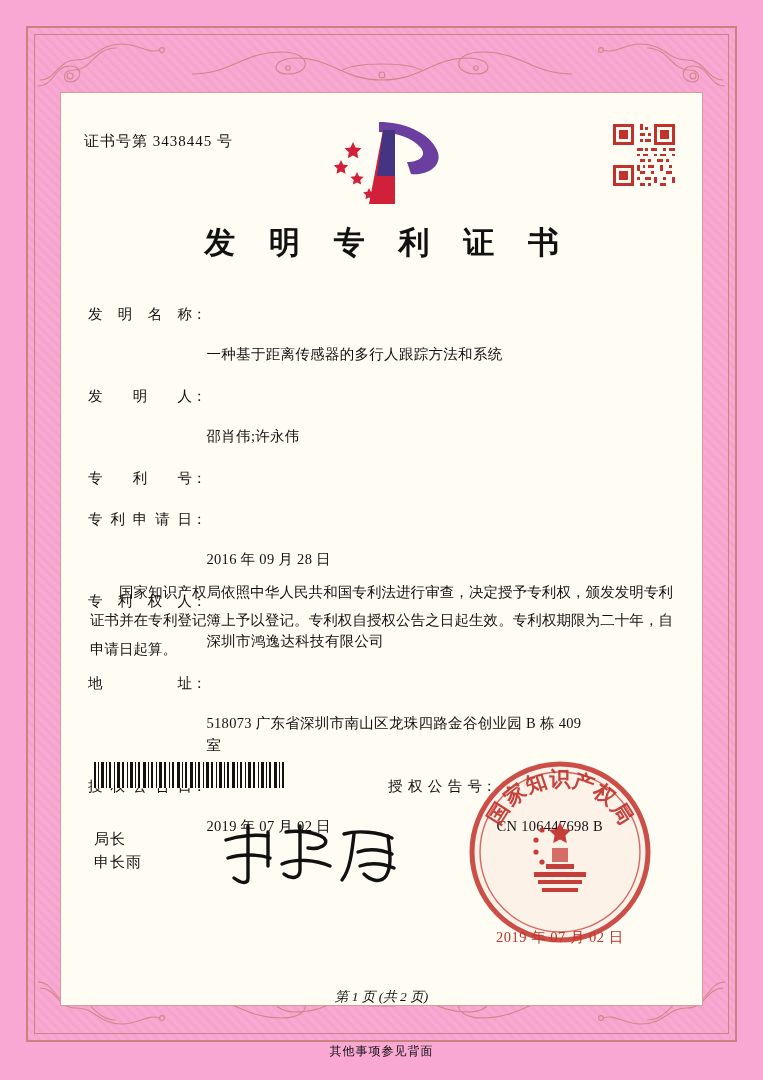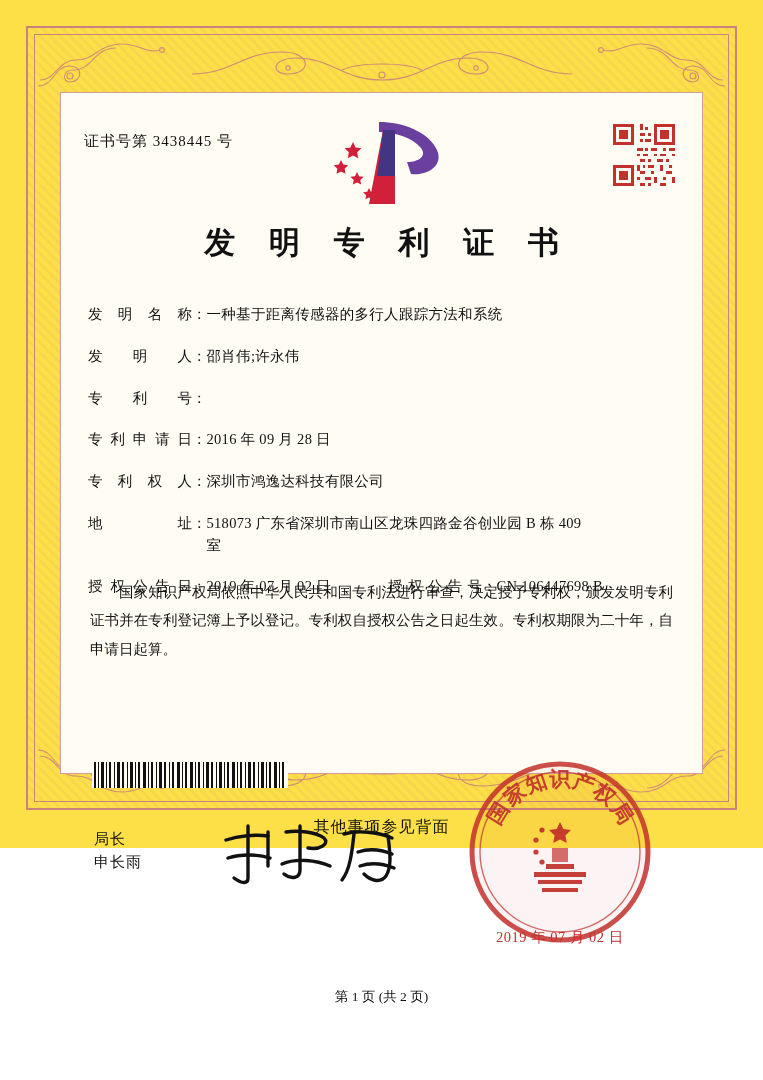--- a/index.html
+++ b/index.html
@@ -11,22 +11,22 @@
     height: 1080px;
     background: #ffffff;
     font-family: "Liberation Serif", serif;
     color: #1a1a1a;
     overflow: hidden;
   }
 
   .page {
     position: relative;
     width: 763px;
-    height: 848px;
-    background: #fde047;
+    height: 1080px;
+    background: #f9a8d4;
   }
 
   
   .border-outer {
     position: absolute;
     left: 26px;
     top: 26px;
     right: 26px;
     bottom: 38px;
     border: 2px solid #c9827f;
@@ -157,20 +157,21 @@
   .field-label > span { display: inline-block; }
   .field-colon {
     flex: 0 0 12px;
     text-align: center;
   }
   .field-value {
     flex: 1;
     font-size: 14.5px;
     color: #111;
     letter-spacing: 0.3px;
+    margin-top: 40px;
   }
   .field-value .second-line {
     display: block;
   }
 
   .dual-row {
     display: flex;
     align-items: flex-start;
     margin-bottom: 14px;
   }
@@ -237,29 +238,30 @@
   }
 
   .page-num {
     position: absolute;
     left: 0;
     right: 0;
     top: 896px;
     text-align: center;
     font-size: 13.5px;
     color: #111;
+    font-style: italic;
   }
 
   .footer-note {
     position: absolute;
     left: 0;
     right: 0;
-    bottom: 10px;
+    bottom: 20px;
     text-align: center;
-    font-size: 16px;
+    font-size: 12px;
     color: #111;
     letter-spacing: 1px;
   }
 </style>
 </head>
 <body>
 
 <div class="page">
 
   <div class="border-outer"></div>

